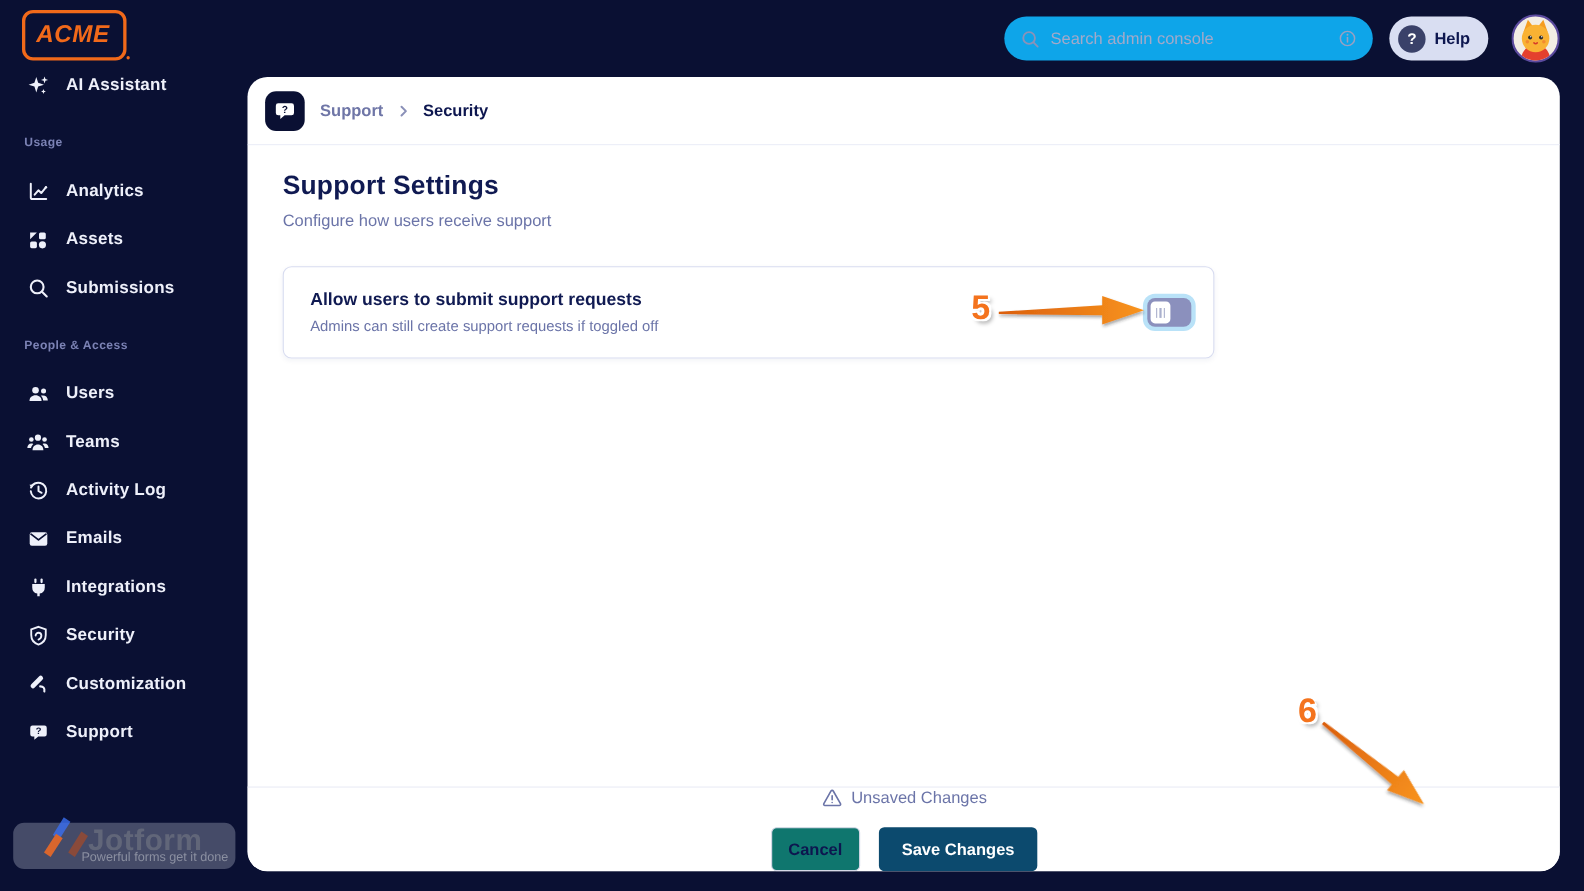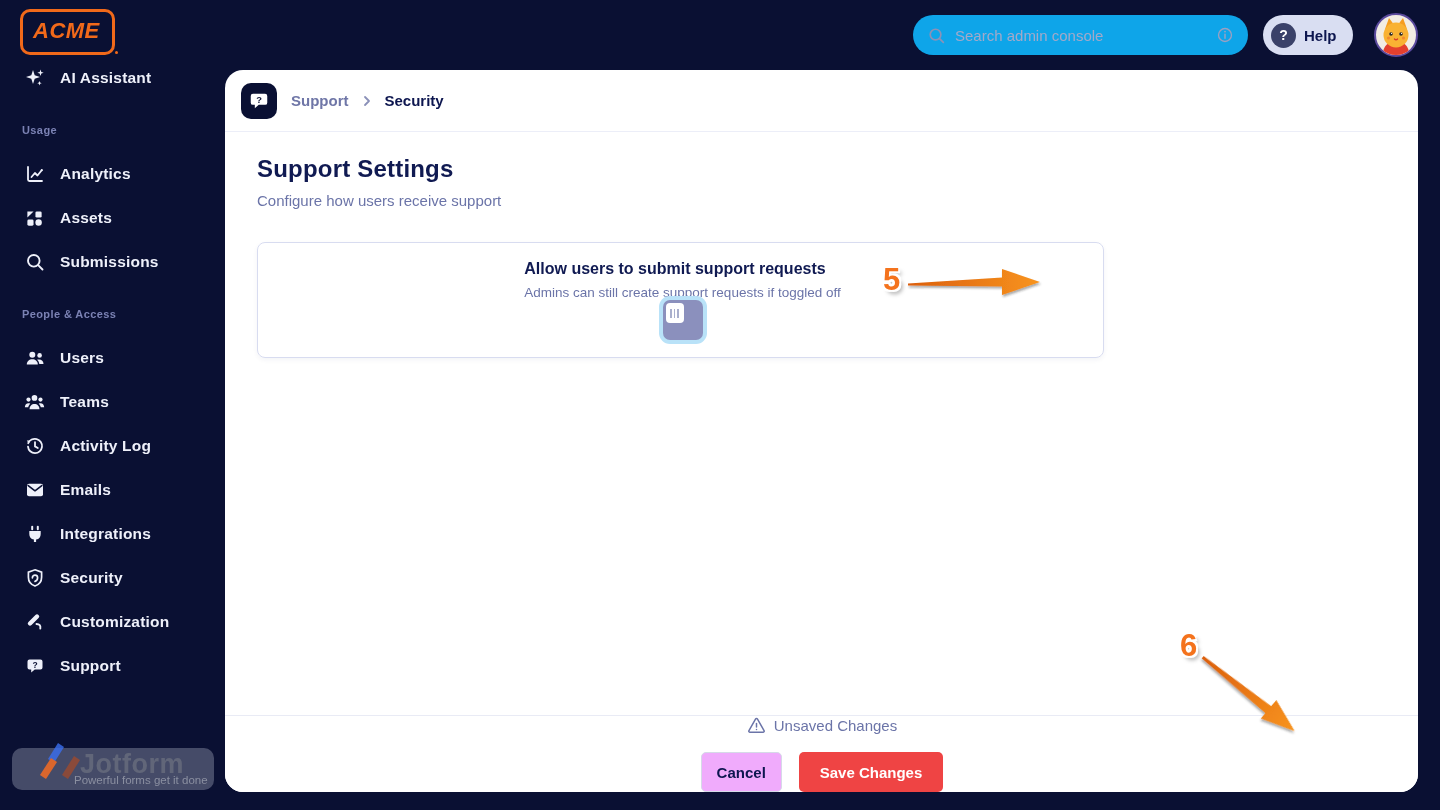--- a/index.html
+++ b/index.html
@@ -64,21 +64,20 @@
   .page-head { padding:23px 32px 0 32px; }
   .page-title { font-size:24px; font-weight:800; color:#101a52; letter-spacing:.2px; }
   .page-subtitle { margin-top:9px; font-size:15px; color:#6b74a8; }
 
   .card {
     margin:33px 0 0 32px; width:847px; min-height:84px;
     border:1px solid #d8dcf0; border-radius:8px;
     box-shadow:0 2px 5px rgba(20,30,90,.05);
     display:flex; align-items:center; justify-content:space-between;
     padding:17px 20px 17px 24px;
-    flex-direction:column;
   }
   .card-title { font-size:16px; font-weight:700; color:#101a52; }
   .card-desc { margin-top:7px; font-size:13.5px; color:#6b74a8; }
 
   .toggle {
     position:relative; width:40px; height:26px; border-radius:7px;
     background:#8b90bd; cursor:pointer; flex:0 0 40px;
     box-shadow:0 0 0 4px #b9e2f8;
   }
   .toggle-knob {
@@ -91,22 +90,22 @@
   .panel-footer {
     position:absolute; left:0; right:0; bottom:0; height:77px;
     border-top:1px solid #e9ebf5; background:#fff;
     display:flex; align-items:center; justify-content:space-between;
     padding:0 15px 0 16px;
     flex-direction:column;
   }
   .footer-status { display:flex; align-items:center; gap:8px; color:#6b74a8; font-size:15px; }
   .footer-actions { display:flex; align-items:center; gap:17px; }
   .btn { height:40px; border-radius:5px; font-family:"Liberation Sans", sans-serif; font-size:15px; font-weight:700; cursor:pointer; }
-  .btn-cancel { width:81px; background:#f0abfc; border:1px solid #d6d9e8; color:#0d164f; }
-  .btn-save { border:none; background:#ef4444; color:#ffffff; padding:0 21px; }
+  .btn-cancel { width:81px; background:#0f766e; border:1px solid #d6d9e8; color:#0d164f; }
+  .btn-save { border:none; background:#0c4a6e; color:#ffffff; padding:0 21px; }
 
   
   .annot-num {
     position:absolute; z-index:50; font-size:31px; font-weight:800; color:#f4731d;
     text-shadow:-2px -2px 0 #fff, 2px -2px 0 #fff, -2px 2px 0 #fff, 2px 2px 0 #fff, 3px 4px 4px rgba(0,0,0,.35);
   }
   .annot-arrow { position:absolute; z-index:50; overflow:visible; pointer-events:none; }
 
   
   .watermark {

